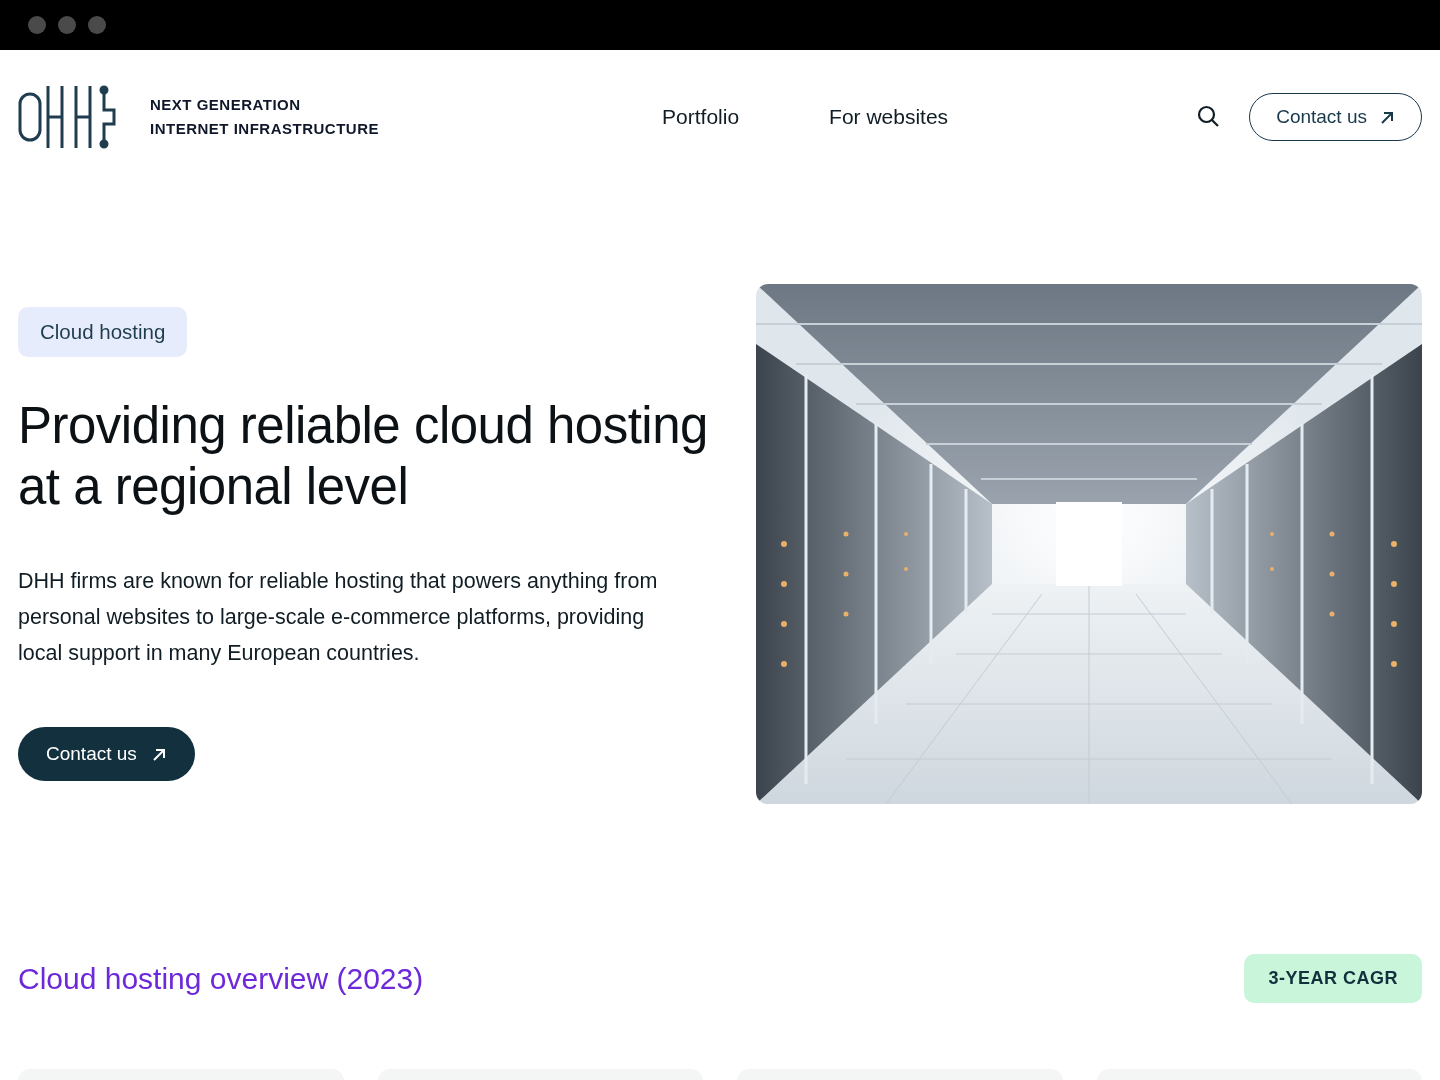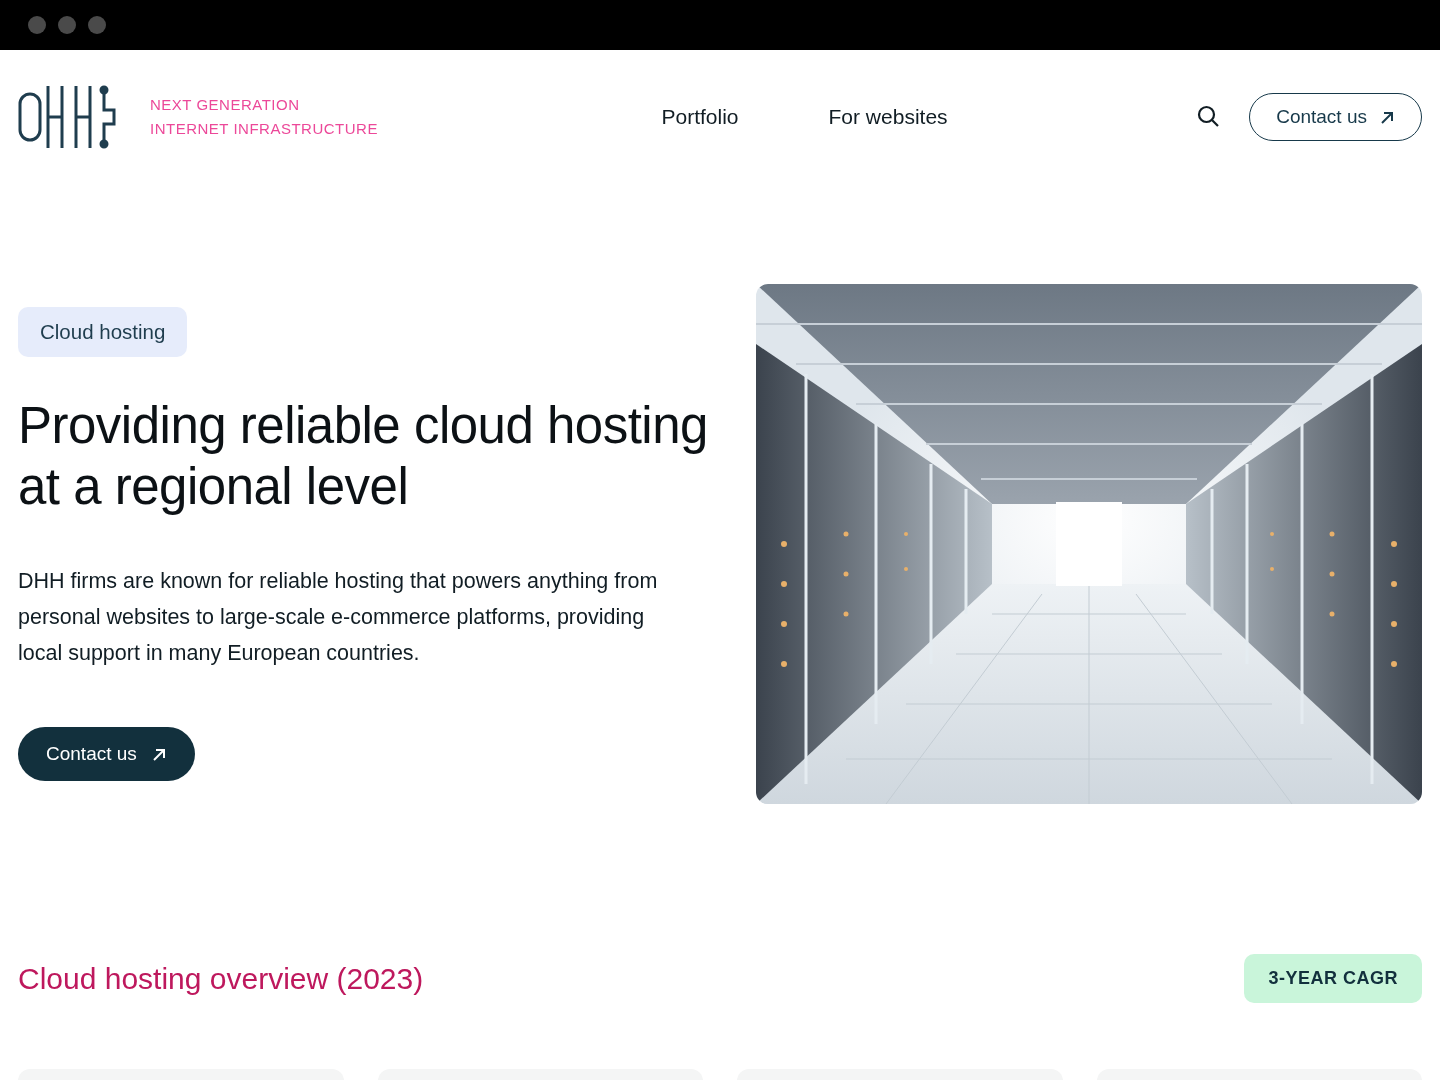--- a/index.html
+++ b/index.html
@@ -6,21 +6,21 @@
   html, body { width: 1440px; min-height: 1080px; background: #ffffff; font-family: -apple-system, BlinkMacSystemFont, "Segoe UI", Helvetica, Arial, sans-serif; color: #0f2533; }
 
   
   .chrome-bar { height: 50px; background: #000000; display: flex; align-items: center; padding-left: 28px; gap: 12px; }
   .chrome-dot { width: 18px; height: 18px; border-radius: 50%; background: #4a4a4a; }
 
   
   .site-header { display:flex; align-items:center; justify-content: space-between; padding: 30px 18px 0 18px; }
   .logo-block { display:flex; align-items:center; gap: 30px; }
   .logo-svg { width: 102px; height: 74px; color:#1f3d4e; }
-  .tagline { font-size: 15px; line-height: 24px; letter-spacing: .5px; color: #ec4899; font-weight: 400; }
+  .tagline { font-size: 15px; line-height: 24px; letter-spacing: .5px; color: #0f172a; font-weight: 700; }
   .main-nav { display:flex; gap: 54px; }
   .nav-link { font-size: 21px; color:#111d24; text-decoration:none; cursor:pointer;margin-left:36px; }
   .header-right { display:flex; align-items:center; gap: 28px; }
   .search-btn { width: 26px; height: 26px; color:#111d24; background:none; border:none; cursor:pointer; display:flex; align-items:center; justify-content:center; }
   .contact-outline { display:flex; align-items:center; gap:12px; border:1.5px solid #17394a; color:#17394a; background:#fff; padding: 12px 26px; border-radius: 999px; font-size:19px; cursor:pointer; }
   .arrow-icon { width:16px; height:16px; display:inline-block; }
 
   
   .hero { display:flex; gap: 20px; padding: 130px 18px 0 18px; align-items: center; }
   .hero-left { flex: 1 1 50%; max-width: 720px; }
@@ -29,21 +29,21 @@
   .hero-title { font-size: 51px; line-height: 61px; font-weight: 500; color:#0c1115; letter-spacing:-.5px; margin-bottom: 46px; }
   .hero-desc { font-size: 21.5px; line-height: 36px; color:#111d24; max-width: 660px; margin-bottom: 56px; }
   .contact-solid { display:inline-flex; align-items:center; gap:14px; background:#12303d; color:#ffffff; border:none; padding: 16px 28px; border-radius:999px; font-size:19px; cursor:pointer; }
 
   .hero-image { width: 666px; height: 520px; border-radius: 12px; overflow:hidden; position:relative; }
   
 
   
   .overview { padding: 150px 18px 0 18px; }
   .overview-header { display:flex; align-items:center; justify-content:space-between; margin-bottom: 66px;}
-  .overview-title { font-size: 30px; font-weight: 500; color:#be185d; }
+  .overview-title { font-size: 30px; font-weight: 500; color:#6d28d9; }
   .cagr-badge { background:#c9f5da; color:#12303d; font-size:18px; font-weight:600; padding: 14px 24px; border-radius:10px; letter-spacing:.5px;margin-left:12px; }
   .stat-row { display:flex; gap: 34px; }
   .stat-card { flex:1; background:#f4f5f5; border-radius:12px; padding: 30px 28px 40px 28px; min-height: 80px; }
   .stat-card.first { padding-top: 24px; }
 </style>
 </head>
 <body>
 
 <div class="chrome-bar">
   <div class="chrome-dot"></div>

